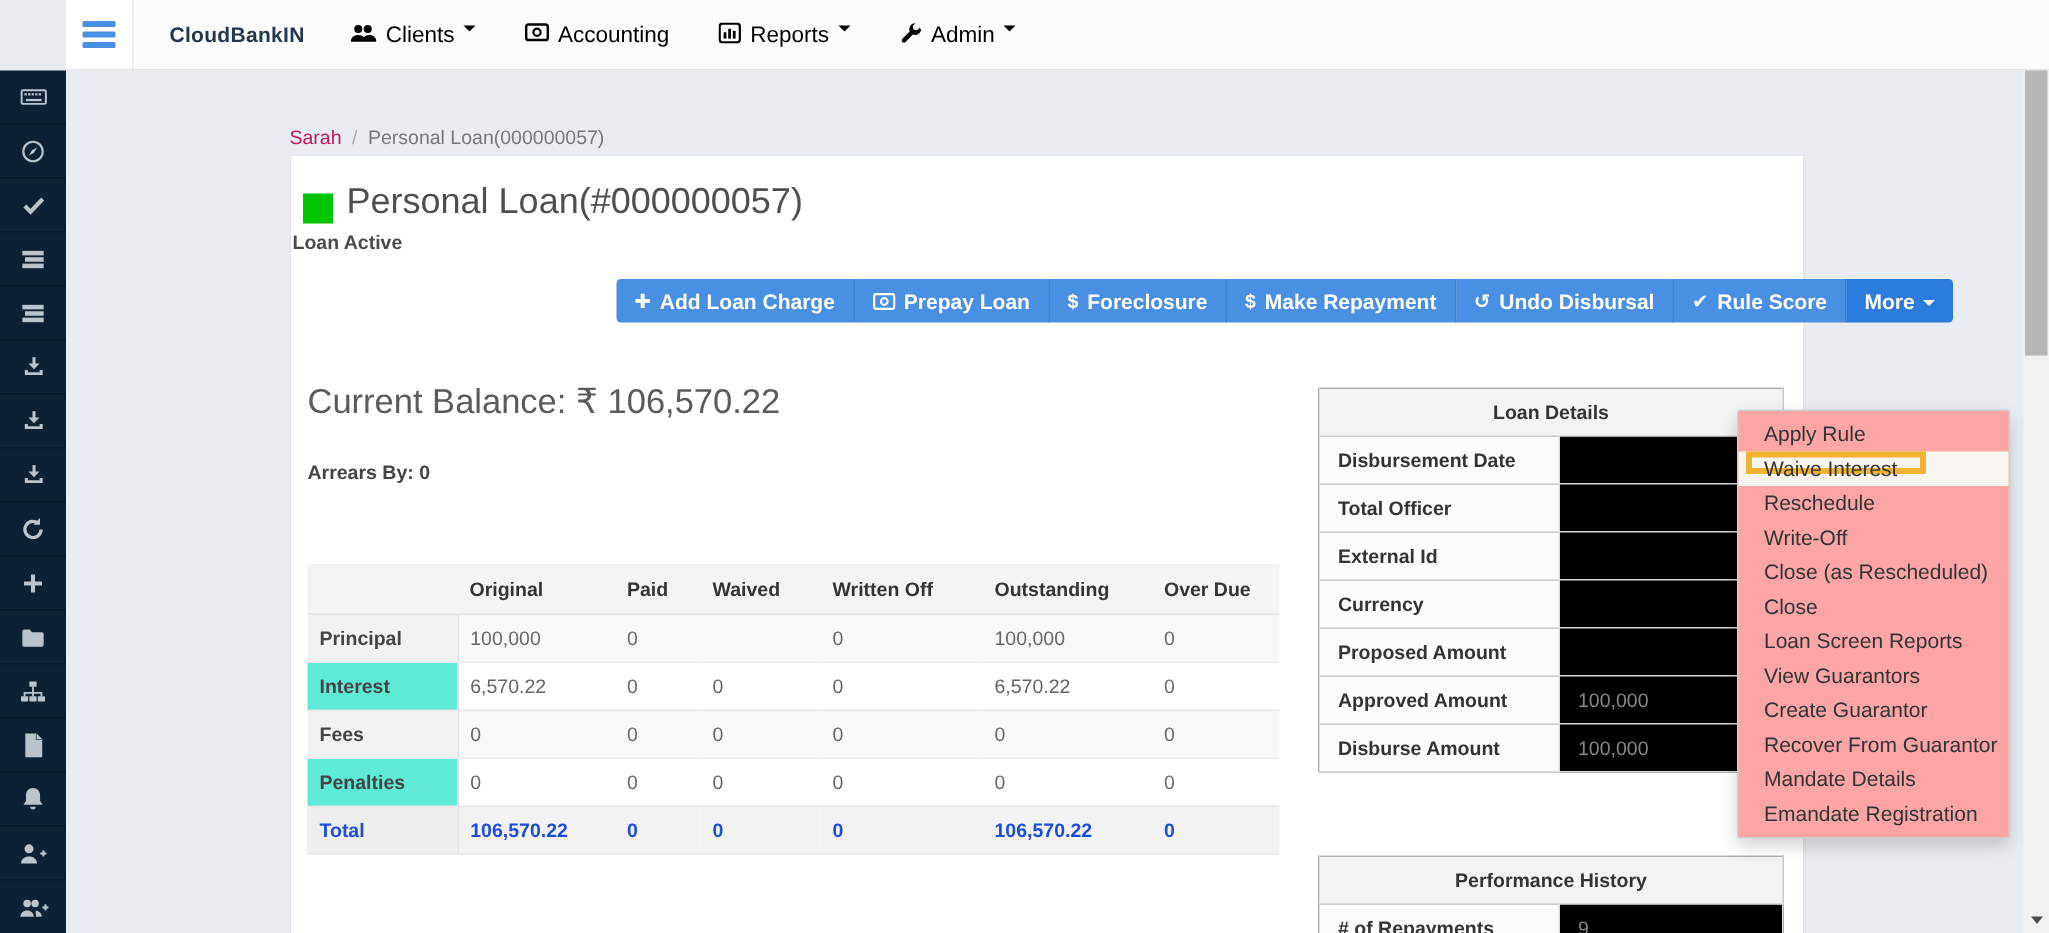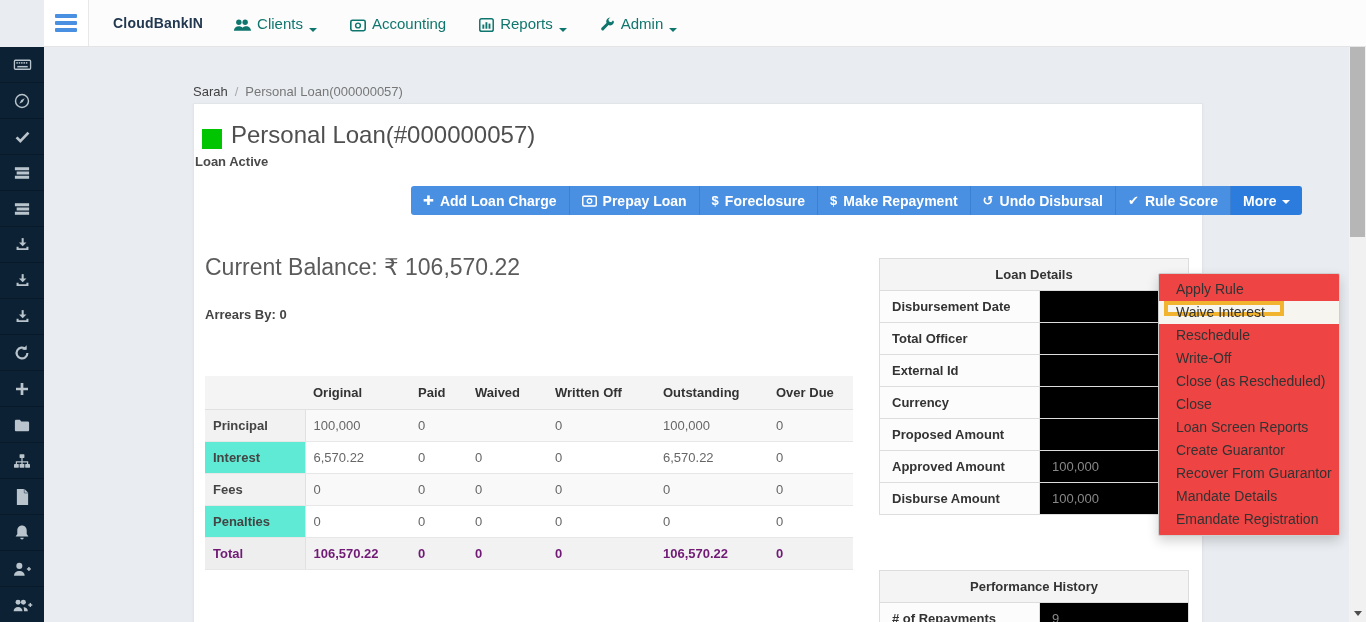--- a/index.html
+++ b/index.html
@@ -5,21 +5,21 @@
   * { margin:0; padding:0; box-sizing:border-box; }
   html,body { width:1366px; height:622px; overflow:hidden; font-family:"Liberation Sans","DejaVu Sans",sans-serif; background:#e9edf1; }
   svg { display:block; }
 
   
   .navbar { position:absolute; left:0; top:0; width:1366px; height:47px; background:#fcfcfc; border-bottom:1px solid #e4e4e4; z-index:40;margin-left:44px; }
   .nav-left { position:absolute; left:0; top:0; height:46px; display:flex; align-items:center; }
   .hamburger { width:45px; height:46px; border-right:1px solid #e8e8e8; display:flex; flex-direction:column; justify-content:center; align-items:center; gap:3px; cursor:pointer; background:#fff; }
   .hamburger b { display:block; width:22px; height:4px; background:#4a90e2; border-radius:1px; }
   .brand { margin:0 30px 0 24px; font-size:14px; font-weight:bold; color:#223750; letter-spacing:.2px; }
-  .nav-item { display:flex; align-items:flex-end; gap:6px; margin-right:33px; color:#0f766e; font-size:15px; cursor:pointer; }
+  .nav-item { display:flex; align-items:flex-start; gap:6px; margin-right:33px; color:#000000; font-size:15px; cursor:pointer; }
   .crt { display:inline-block; width:0; height:0; border-left:4px solid transparent; border-right:4px solid transparent; border-top:4px solid currentColor; margin-top:2px; }
   .nav-right { position:absolute; right:14px; top:0; height:46px; display:flex; align-items:center; }
   .search-input { width:222px; height:31px; border:1px solid #ccc; border-radius:3px 0 0 3px; padding:0 10px; font-size:13px; color:#555; background:#fff; outline:none; font-family:inherit; }
   .search-input::placeholder { color:#9aa0a6; }
   .scope-btn { height:31px; width:46px; margin-left:-1px; border:1px solid #ccc; border-radius:0 3px 3px 0; background:#fff; color:#555; font-size:13px; display:flex; align-items:center; justify-content:center; gap:5px; cursor:pointer; }
   .scope-btn .crt { border-top-color:#555; }
   .bell-btn { margin-left:31px; color:#4a90e2; cursor:pointer; }
   .user-btn { margin-left:27px; display:flex; align-items:center; gap:6px; color:#4e94e8; font-size:15px; cursor:pointer; }
 
   
@@ -28,21 +28,21 @@
 
   
   .scrollbar { position:absolute; right:0; top:47px; width:17px; height:575px; background:#f1f1f2; z-index:60; }
   .sb-thumb { position:absolute; left:1px; top:0; width:15px; height:190px; background:#b6b6b6; }
   .sb-down { position:absolute; left:0; bottom:0; width:17px; height:17px; display:flex; align-items:center; justify-content:center; }
   .sb-down i { width:0; height:0; border-left:4px solid transparent; border-right:4px solid transparent; border-top:5px solid #4d4d4d; }
 
   
   .main { position:absolute; left:44px; top:47px; width:1305px; height:575px; background:#e9edf1; overflow:hidden; }
   .breadcrumb { position:absolute; left:149px; top:37px; font-size:13px; color:#777; }
-  .breadcrumb .bc-link { color:#404040; cursor:pointer; }
+  .breadcrumb .bc-link { color:#be185d; cursor:pointer; }
   .breadcrumb .bc-sep { margin:0 7px; color:#aaa; }
 
   .card { position:absolute; left:149px; top:56px; width:1010px; height:566px; background:#fff; border:1px solid #e2e5e8; box-shadow:0 1px 2px rgba(0,0,0,.06); }
 
   .status-sq { position:absolute; left:8px; top:25px; width:20px; height:20px; background:#00c500; }
   .page-title { position:absolute; left:37px; top:17px; font-size:24px; color:#4f4f4f; }
   .loan-status { position:absolute; left:1px; top:50px; font-size:13px; font-weight:bold; color:#4a4a4a; }
 
   
   .actions { position:absolute; left:217px; top:82px; height:29px; display:flex; }
@@ -55,34 +55,34 @@
   .balance-line { position:absolute; left:11px; top:150px; font-size:23px; color:#5b5b5b; }
   .arrears-line { position:absolute; left:11px; top:203px; font-size:13px; font-weight:bold; color:#444; }
 
   
   .bal { position:absolute; left:11px; top:272px; width:648px; border-collapse:collapse; font-size:13px; }
   .bal th { text-align:left; font-weight:bold; color:#333; padding:9px 8px; background:#f4f4f4; border-bottom:1px solid #e1e1e1; }
   .bal td { padding:8px; color:#666; border-bottom:1px solid #e7e7e7; }
   .bal td.rowlbl { background:#5eead4; border-right:1px solid #e1e1e1; color:#444; font-weight:bold; }
   .bal tr.stripe td { background:#f9f9f9; }
   .bal tr.stripe td.rowlbl { background:#f2f2f2; }
-  .bal tr.total td { background:#f2f2f2; font-weight:bold; color:#701a75; }
+  .bal tr.total td { background:#f2f2f2; font-weight:bold; color:#1d4ed8; }
   .bal tr.total td.rowlbl { background:#eee; }
 
   
   .dtable { position:absolute; left:685px; width:310px; border-collapse:collapse; font-size:13px; background:#000000; }
   .dtable th.ttl { text-align:center; background:#f4f4f4; border:1px solid #ddd; padding:8px; color:#333; font-weight:bold; }
   .dtable td { border:1px solid #ddd; padding:8px 12px; height:32px; }
   .dtable td.lbl { font-weight:bold; color:#333; width:160px; background:#fcfcfc; }
   .dtable td.val { color:#888; }
   .ld { top:154px; }
   .ph { top:466px; }
 
   
-  .dd { position:absolute; left:964px; top:169px; width:182px; background:#ef4444; border:1px solid #cfcfcf; border-radius:2px; box-shadow:0 5px 12px rgba(0,0,0,.18); padding:4px 0; z-index:100; }
+  .dd { position:absolute; left:964px; top:169px; width:182px; background:#fca5a5; border:1px solid #cfcfcf; border-radius:2px; box-shadow:0 5px 12px rgba(0,0,0,.18); padding:4px 0; z-index:100; }
   .dd-item { position:relative; height:23px; line-height:22px; padding-left:17px; font-size:14px; color:#333; cursor:pointer; white-space:nowrap; }
   .dd-item.hl { background:#f7f5ef; }
   .hl-box { position:absolute; left:5px; top:0px; width:120px; height:15px; border:4px solid #f2b42e; pointer-events:none; }
   .dd-item span { position:relative; }
 </style>
 </head>
 <body>
 
 <div class="navbar">
   <div class="nav-left">
@@ -437,20 +437,21 @@
       <div class="dd-item"><span>Apply Rule</span></div>
       <div class="dd-item hl">
         <div class="hl-box"></div>
         <span>Waive Interest</span>
       </div>
       <div class="dd-item"><span>Reschedule</span></div>
       <div class="dd-item"><span>Write-Off</span></div>
       <div class="dd-item"><span>Close (as Rescheduled)</span></div>
       <div class="dd-item"><span>Close</span></div>
       <div class="dd-item"><span>Loan Screen Reports</span></div>
+      <div class="dd-item"><span>View Guarantors</span></div>
       <div class="dd-item"><span>Create Guarantor</span></div>
       <div class="dd-item"><span>Recover From Guarantor</span></div>
       <div class="dd-item"><span>Mandate Details</span></div>
       <div class="dd-item"><span>Emandate Registration</span></div>
     </div>
 
   </div>
 </div>
 
 </body></html>

